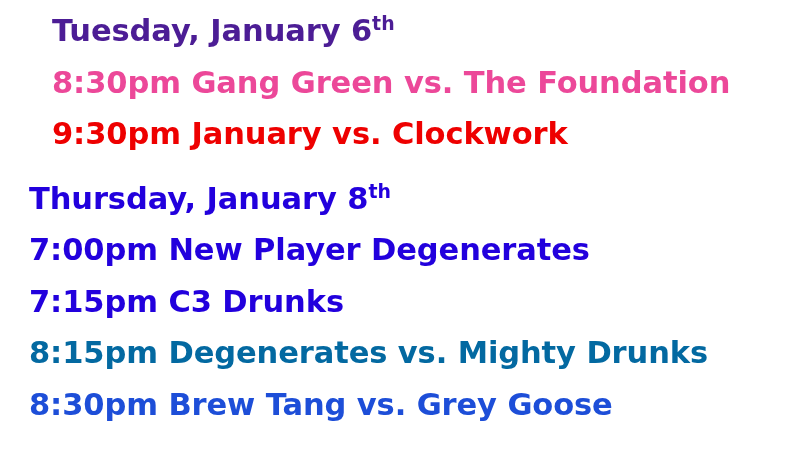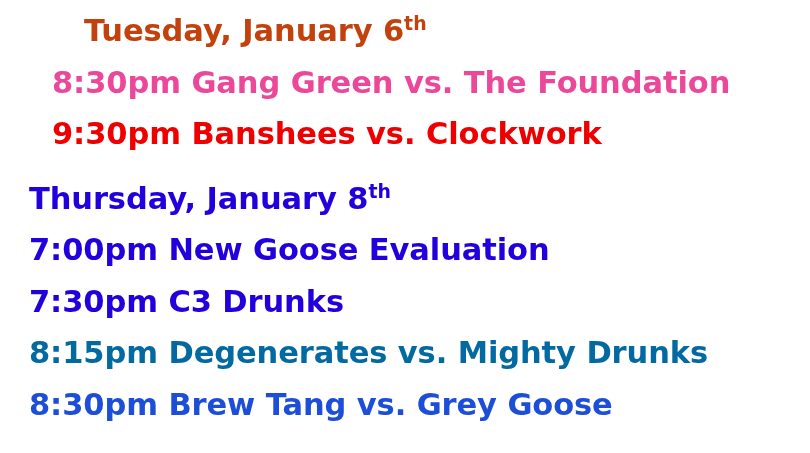--- a/index.html
+++ b/index.html
@@ -62,49 +62,49 @@
     font-weight: bold;
   }
 </style>
 </head>
 <body style="background: rgb(255, 255, 255);">
 
 <div class="schedule-board">
 
   <div class="day-group group-red">
 
-    <div class="sched-line day-heading" style="color: #c2410c; margin-left: 32px;">
+    <div class="sched-line day-heading" style="color: #4c1d95;">
       <span>Tuesday, January 6</span><span class="ordinal-suffix">th</span>
     </div>
 
     <div class="sched-line event-row" style="color: #ec4899;">
       <span class="event-time">8:30pm</span>
       <span class="event-name">Gang Green vs. The Foundation</span>
     </div>
 
     <div class="sched-line event-row" style="color: rgb(238, 0, 0);">
       <span class="event-time">9:30pm</span>
-      <span class="event-name">Banshees vs. Clockwork</span>
+      <span class="event-name">January vs. Clockwork</span>
     </div>
 
   </div>
 
   <div class="day-group group-blue">
 
     <div class="sched-line day-heading" style="color: rgb(34, 0, 221);">
       <span>Thursday, January 8</span><span class="ordinal-suffix">th</span>
     </div>
 
     <div class="sched-line event-row" style="color: rgb(34, 0, 221);">
       <span class="event-time">7:00pm</span>
-      <span class="event-name">New Goose Evaluation</span>
+      <span class="event-name">New Player Degenerates</span>
     </div>
 
     <div class="sched-line event-row" style="color: rgb(34, 0, 221);">
-      <span class="event-time">7:30pm</span>
+      <span class="event-time">7:15pm</span>
       <span class="event-name">C3 Drunks</span>
     </div>
 
     <div class="sched-line event-row" style="color: #0369a1;">
       <span class="event-time">8:15pm</span>
       <span class="event-name">Degenerates vs. Mighty Drunks</span>
     </div>
 
     <div class="sched-line event-row" style="color: #1d4ed8;">
       <span class="event-time">8:30pm</span>

